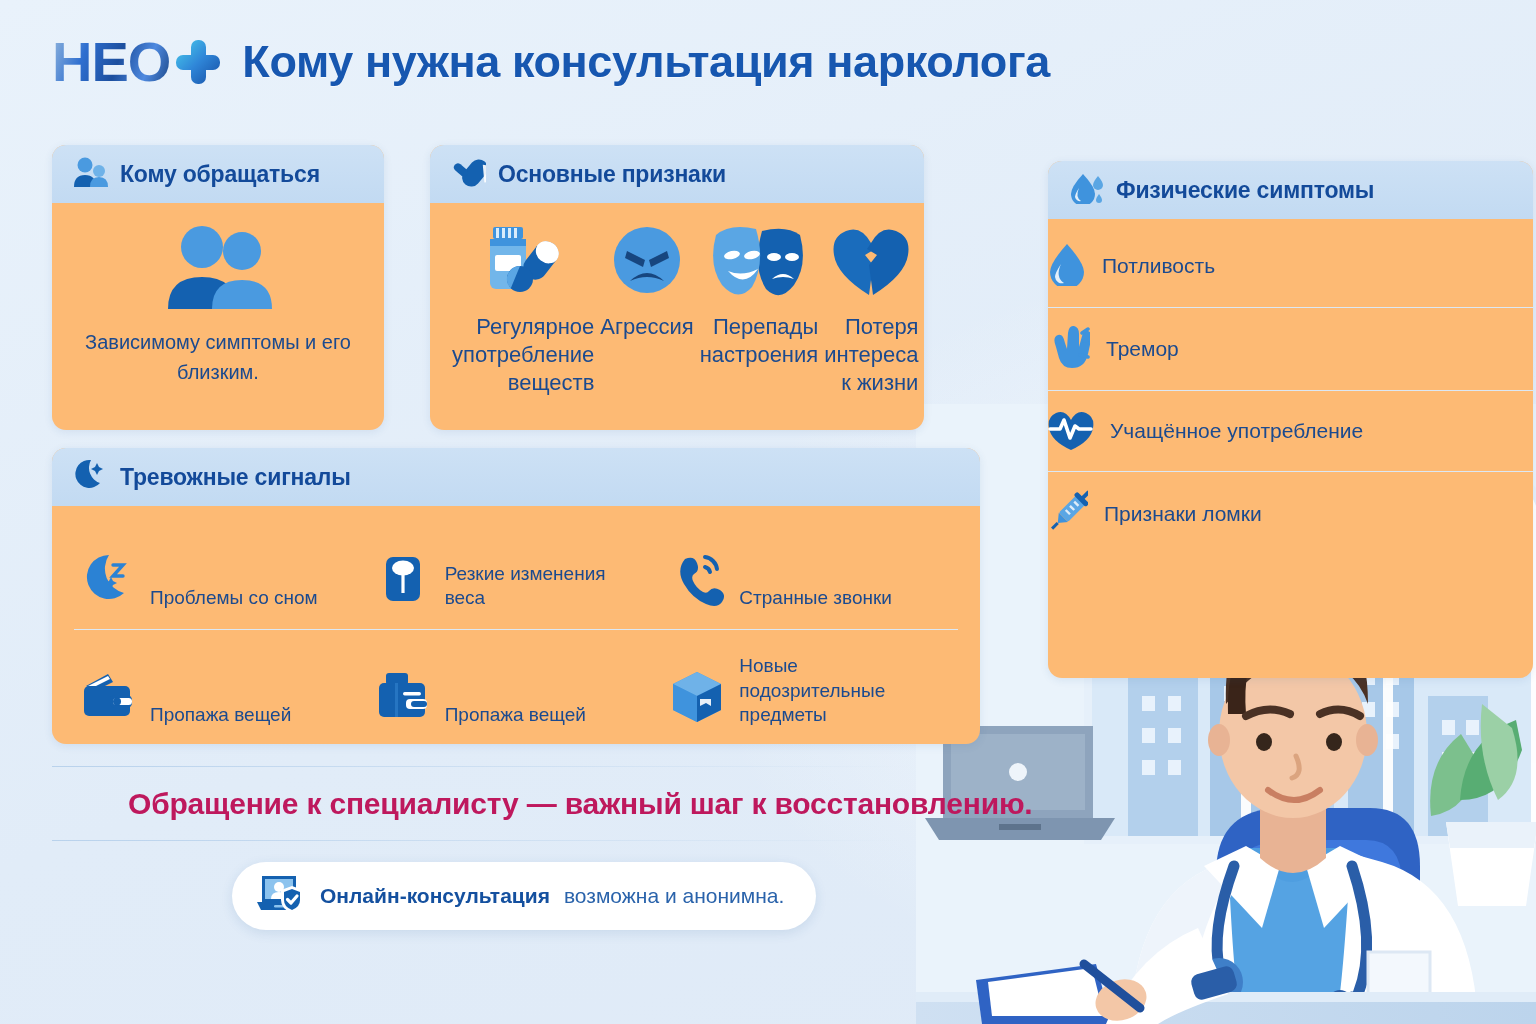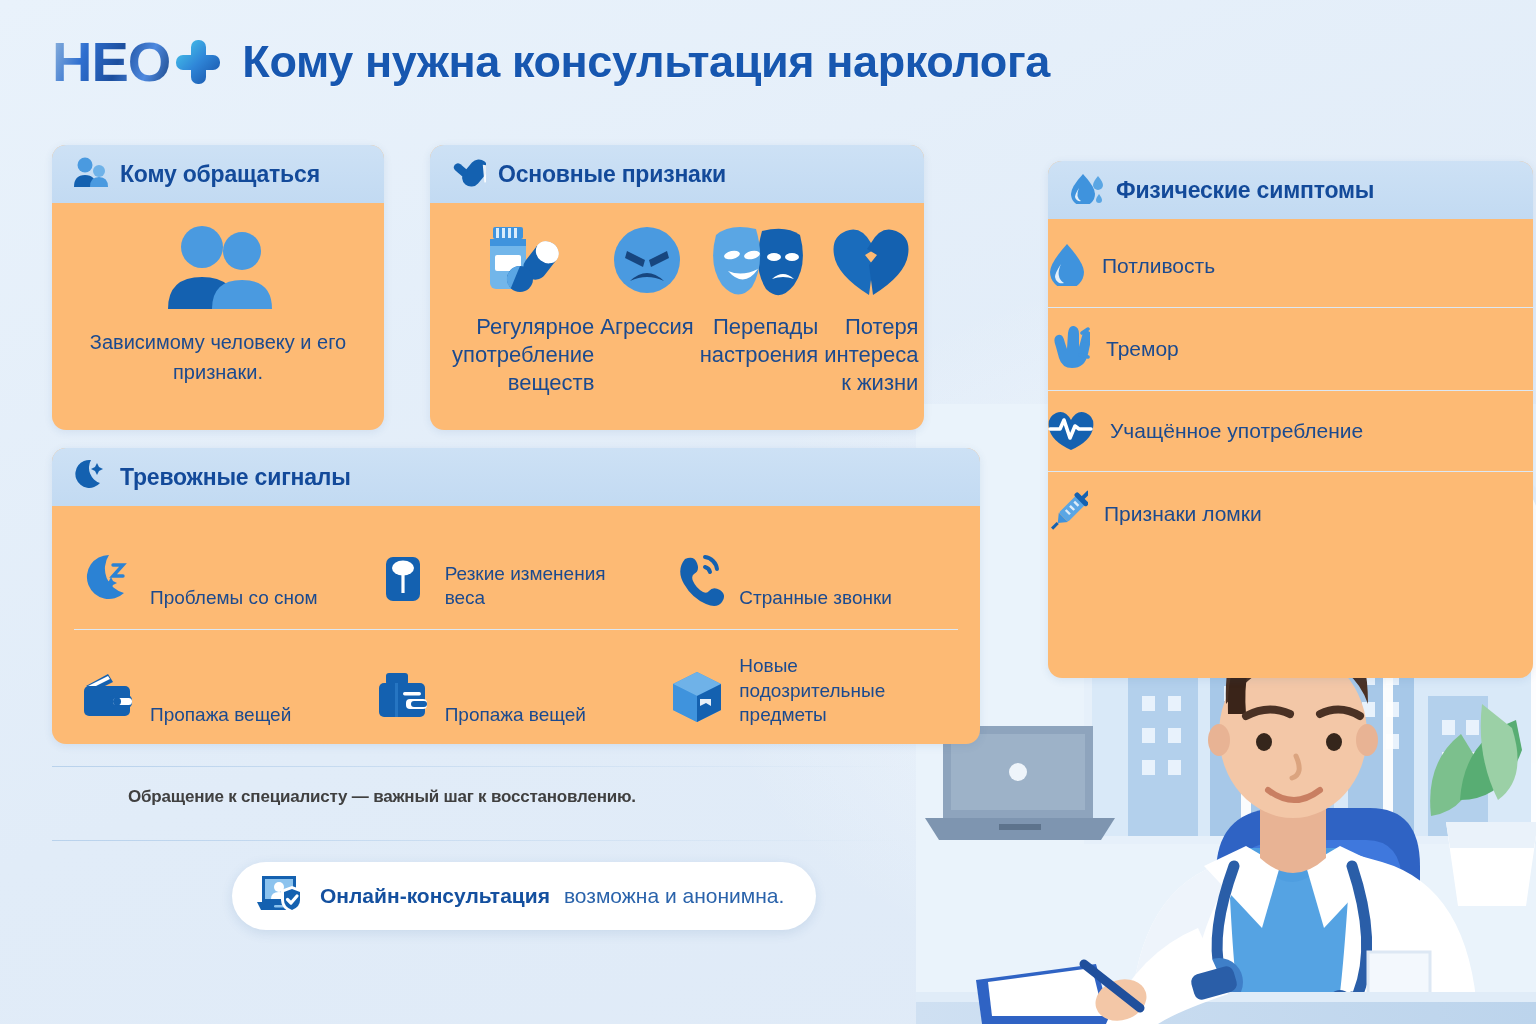--- a/index.html
+++ b/index.html
@@ -75,21 +75,21 @@
   .alert-cell { display: flex; align-items: flex-end; gap: 14px; padding: 18px 14px 18px 6px; min-height: 104px; }
   .alerts-grid .alert-cell:nth-child(-n+3) { border-bottom: 1px solid #dce8f4; }
   .alert-label { font-size: 19px; line-height: 1.3; color: #1b4a8f; padding-top: 6px; }
 
   
   .footer-rule { position: absolute; left: 52px; top: 766px; width: 860px; height: 1px;
                  background: linear-gradient(90deg, #b9d2ec, rgba(185,210,236,0)); }
   .footer-rule.lower { top: 840px; }
   .footer-text {
     position: absolute; left: 128px; top: 787px;
-    font-size: 17px; font-weight: 700; color: #404040; letter-spacing: -0.2px; text-align: right;
+    font-size: 30px; font-weight: 700; color: #be185d; letter-spacing: -0.2px; text-align: right;
   }
   .badge {
     position: absolute; left: 232px; top: 862px; height: 68px;
     display: flex; align-items: center; gap: 14px; padding: 0 32px 0 24px;
     background: #ffffff; border-radius: 34px;
     box-shadow: 0 3px 12px rgba(40,90,155,.13);
   }
   .badge-strong { font-size: 21px; font-weight: 700; color: #14509f; }
   .badge-light  { font-size: 21px; font-weight: 400; color: #2a63ab; }
 
@@ -259,21 +259,21 @@
   </div>
   <div class="card-body audience-body">
     <span>
       <svg width="120" height="84" viewBox="0 0 120 84">
         <circle cx="44" cy="22" r="21" fill="#4a9ae0"></circle>
         <path d="M10 84 q0-32 34-32 q34 0 34 32 z" fill="#1461b0"></path>
         <circle cx="84" cy="26" r="19" fill="#4a9ae0"></circle>
         <path d="M54 84 q0-29 30-29 q30 0 30 29 z" fill="#4a9ae0"></path>
       </svg>
     </span>
-    <p class="audience-text">Зависимому человеку и его признаки.</p>
+    <p class="audience-text">Зависимому симптомы и его близким.</p>
   </div>
 </section>
 
 <section class="card" id="card-signs">
   <div class="card-head">
     <span>
       <svg width="34" height="30" viewBox="0 0 34 30">
         <rect x="14" y="1" width="18" height="30" rx="9" fill="#1461b0" transform="rotate(40 23 16)"></rect>
         <path d="M23.6 4.6 a9 9 0 0 1 12.7 12.7 z" fill="#ffffff" transform="rotate(40 23 16)" opacity=".9"></path>
         <rect x="1" y="9" width="16" height="8" rx="4" fill="#1461b0" transform="rotate(40 9 13)"></rect>

